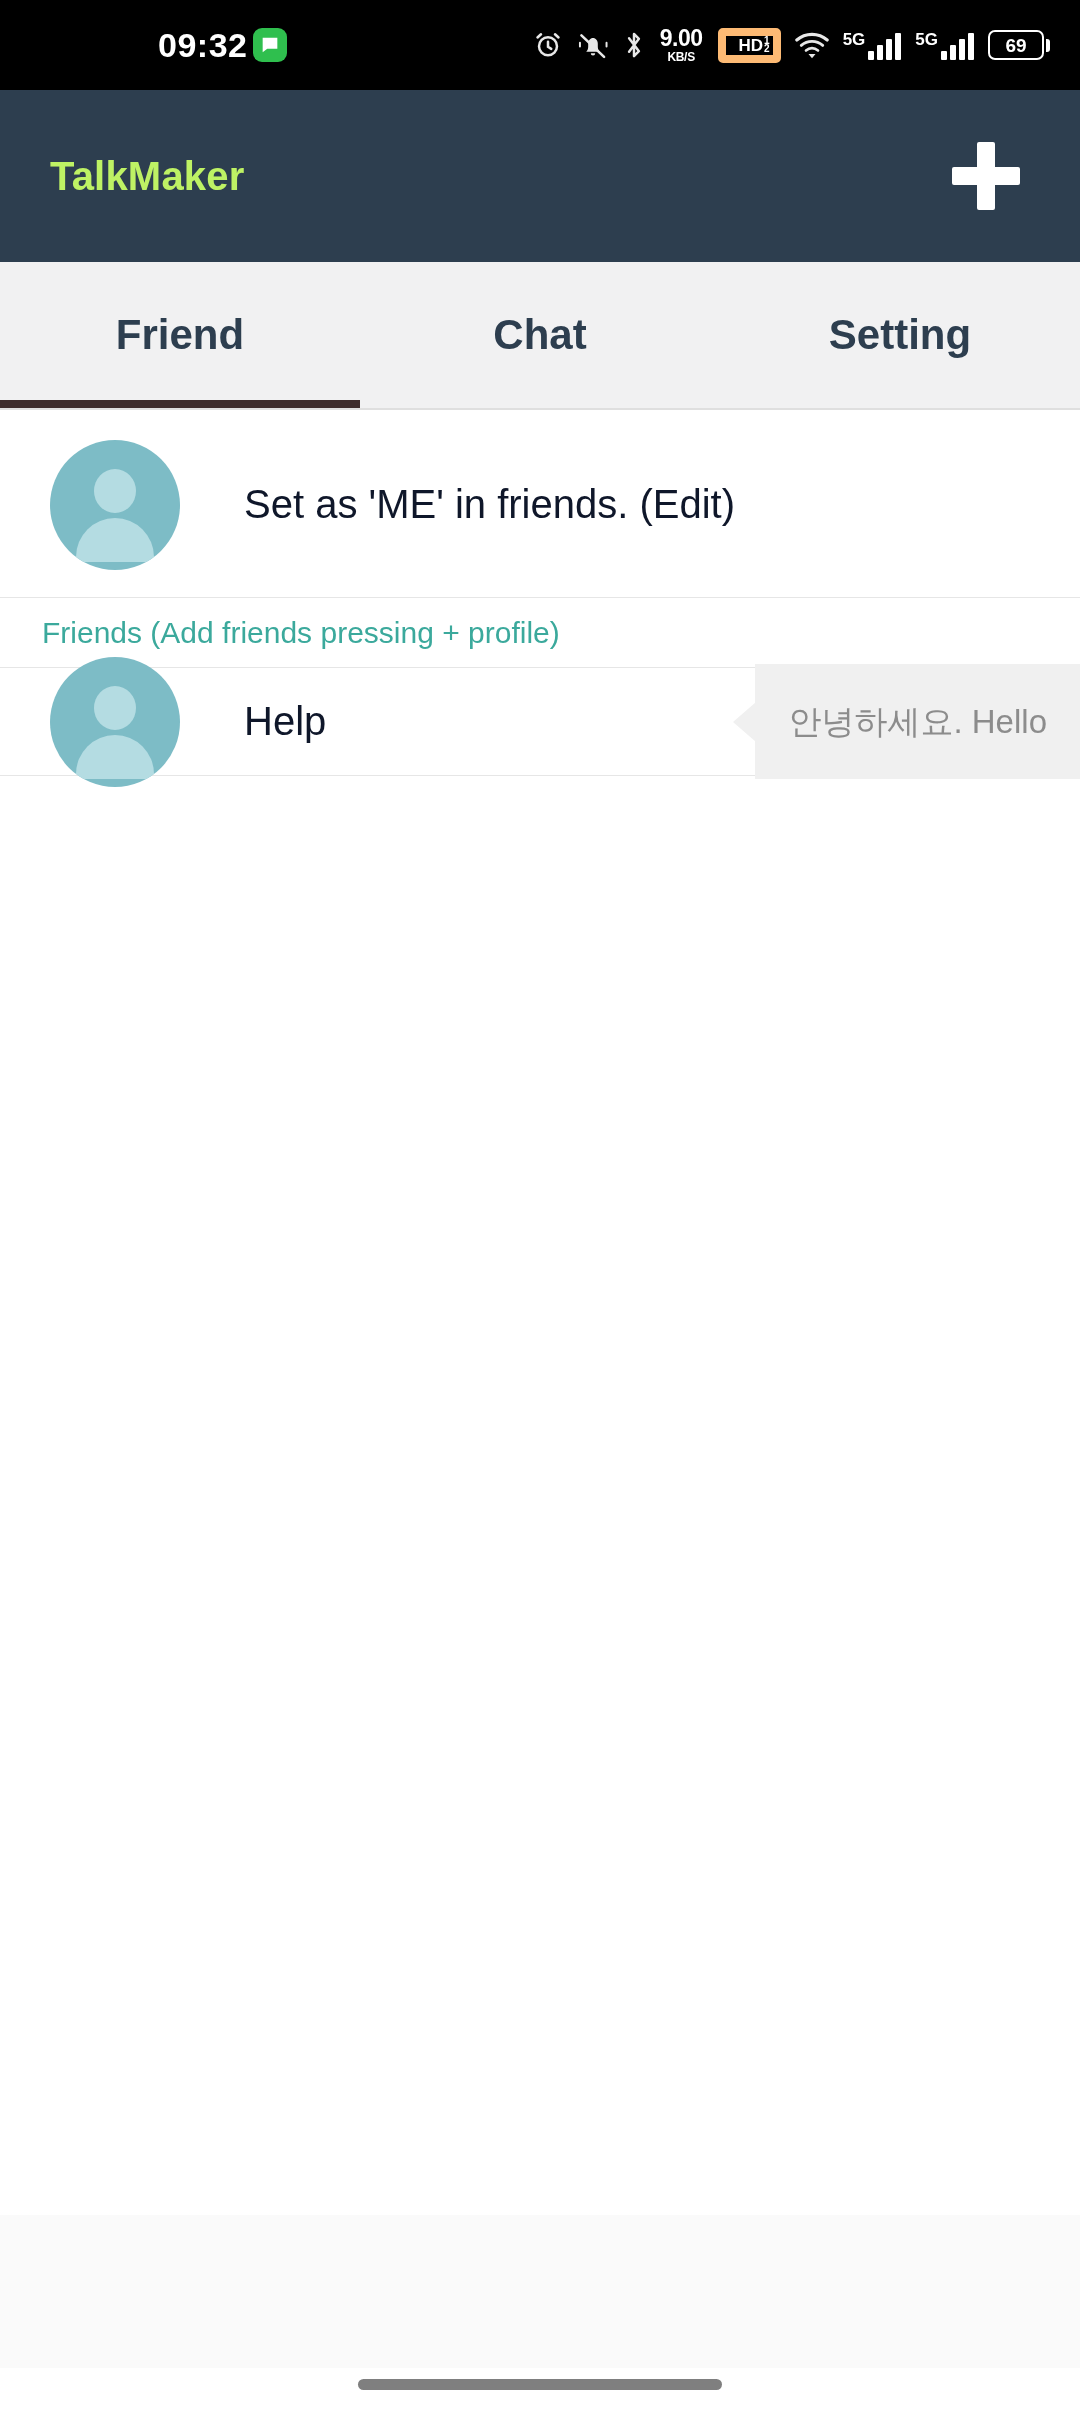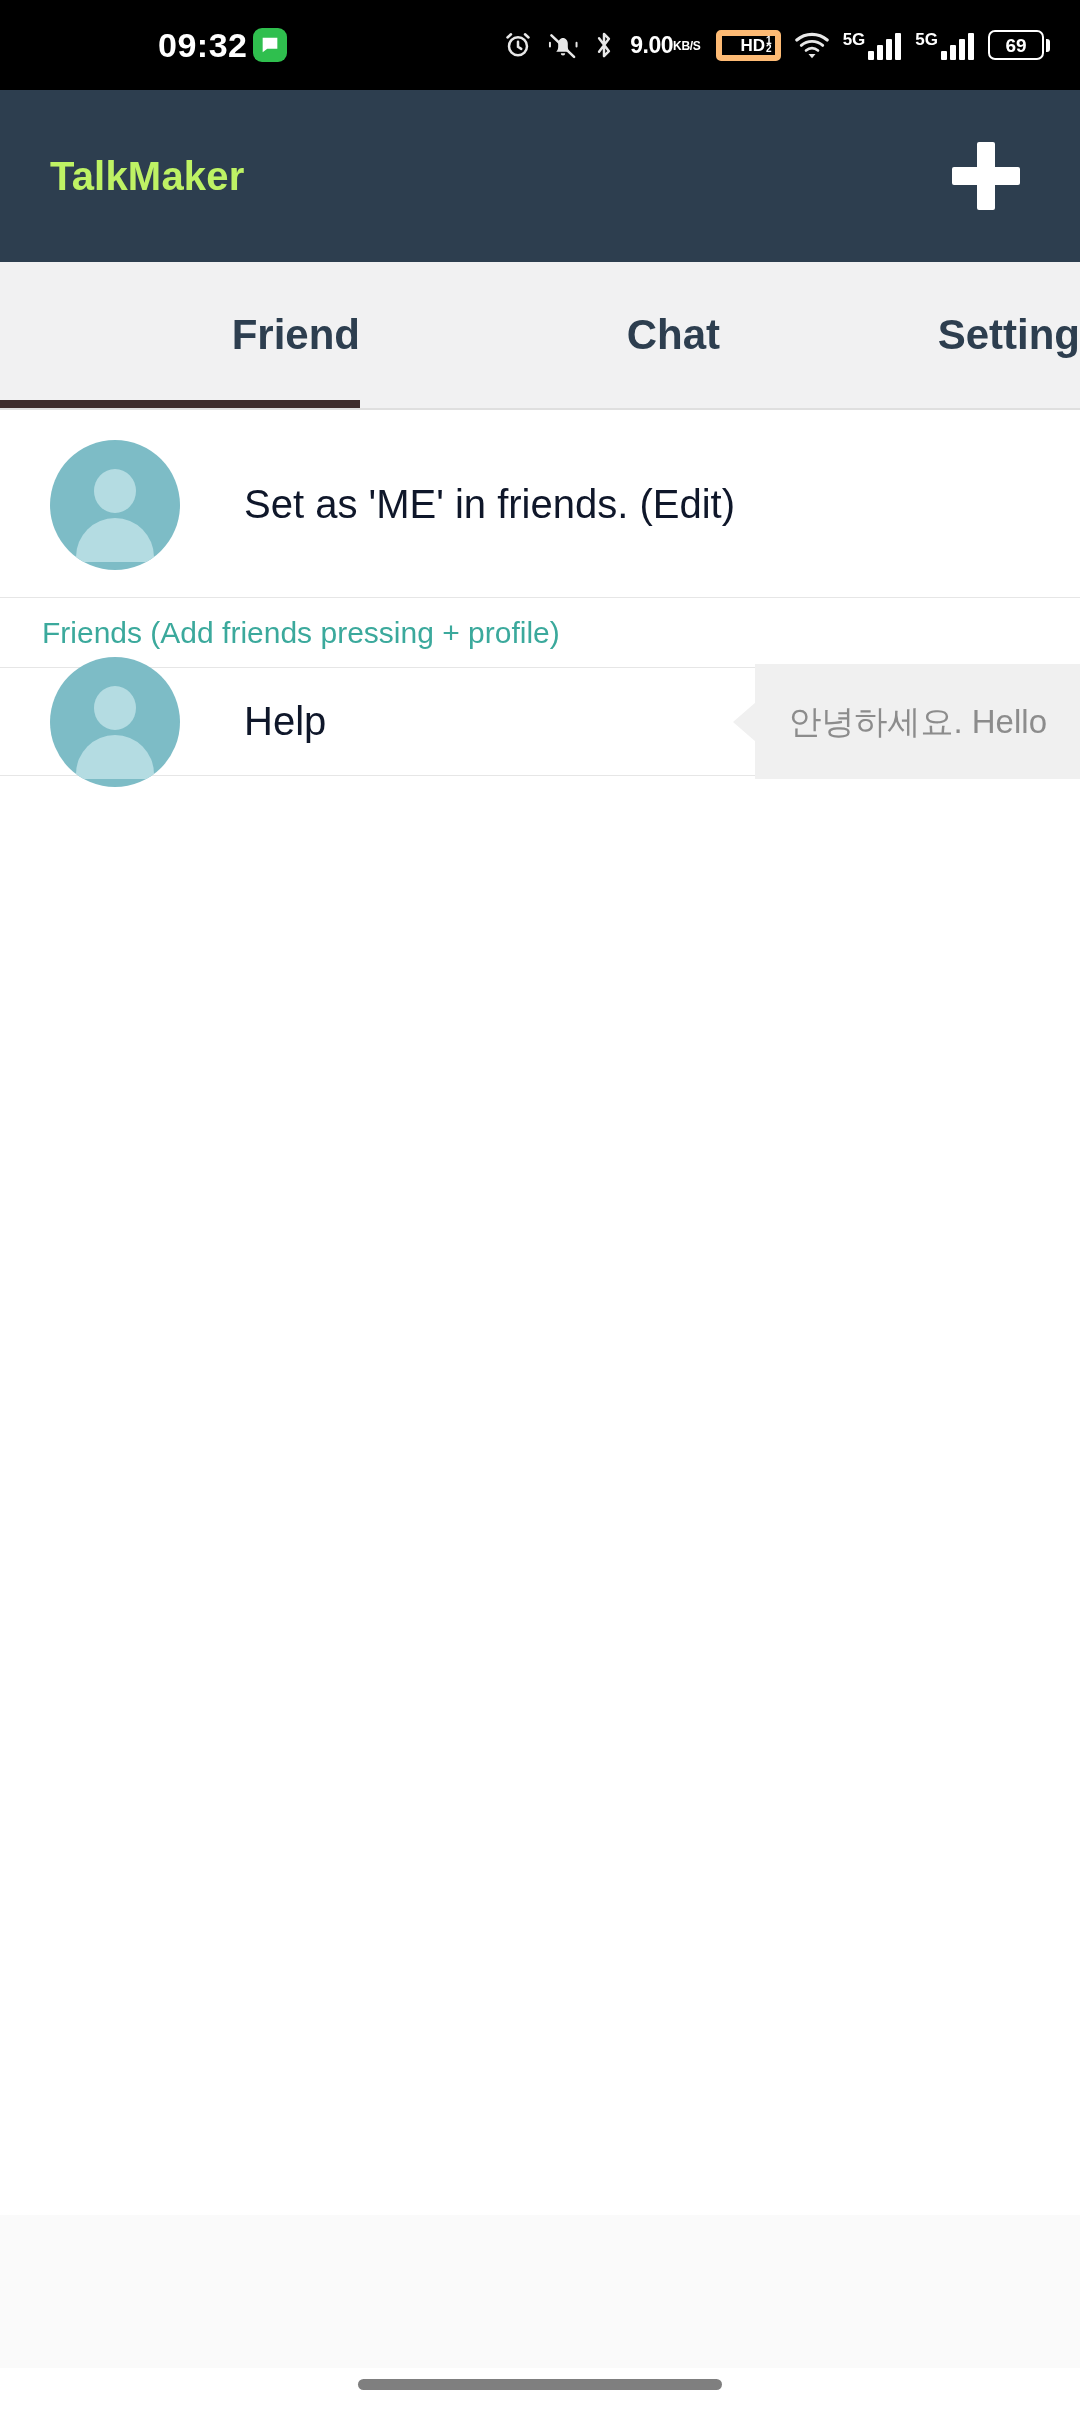--- a/index.html
+++ b/index.html
@@ -24,28 +24,28 @@
     width:34px; height:34px; border-radius:9px; background:#2FBF4E;
     display:flex; align-items:center; justify-content:center;
   }
   .sb-msgicon svg { display:block; }
   .sb-right {
     margin-left:auto; margin-right:30px;
     display:flex; align-items:center; gap:14px;
   }
   .sb-ico { display:flex; align-items:center; justify-content:center; }
   .sb-netspeed {
-    display:flex; flex-direction:row; align-items:center; justify-content:center;
+    display:flex; flex-direction:column; align-items:center; justify-content:center;
     line-height:1; color:#ffffff; margin:0 1px;
   }
   .sb-netspeed .n { font-size:23px; font-weight:700; letter-spacing:-.5px; }
   .sb-netspeed .u { font-size:12px; font-weight:700; letter-spacing:-.3px; margin-top:1px; }
   .sb-hd {
-    border:6px solid #fdba74; border-radius:5px;
-    padding:1px 3px 1px 19px; display:flex; align-items:center;
+    border:8px solid #fdba74; border-radius:5px;
+    padding:1px 3px 1px 13px; display:flex; align-items:center;
     font-size:17px; font-weight:700; line-height:1; color:#ffffff;
   }
   .sb-hd sup { font-size:10px; vertical-align:super; }
   .sb-hd sub { font-size:10px; vertical-align:sub; }
   .sb-sig { display:flex; align-items:flex-end; gap:3px; }
   .sb-sig i { display:block; width:6px; background:#ffffff; border-radius:1px; }
   .sb-sig i:nth-child(1){ height:9px; }
   .sb-sig i:nth-child(2){ height:15px; }
   .sb-sig i:nth-child(3){ height:21px; }
   .sb-sig i:nth-child(4){ height:27px; }
@@ -87,21 +87,21 @@
 
   
   .tabbar {
     position:absolute; top:262px; left:0; width:1080px; height:148px;
     background:#F1F1F2;
     display:flex; align-items:center;
     border-bottom:2px solid #DFDFDF;
   }
   .tab {
     flex:1; height:100%;
-    display:flex; align-items:center; justify-content:flex-end;
+    display:flex; align-items:center; justify-content:center;
     position:relative; cursor:pointer;
     color:#2D3E4F; font-size:42px; font-weight:700;
   }
   .tab.active::after {
     content:""; position:absolute; left:0; right:0; bottom:0;
     height:8px; background:#3E2C2C;
   }
 
   
   .content {

